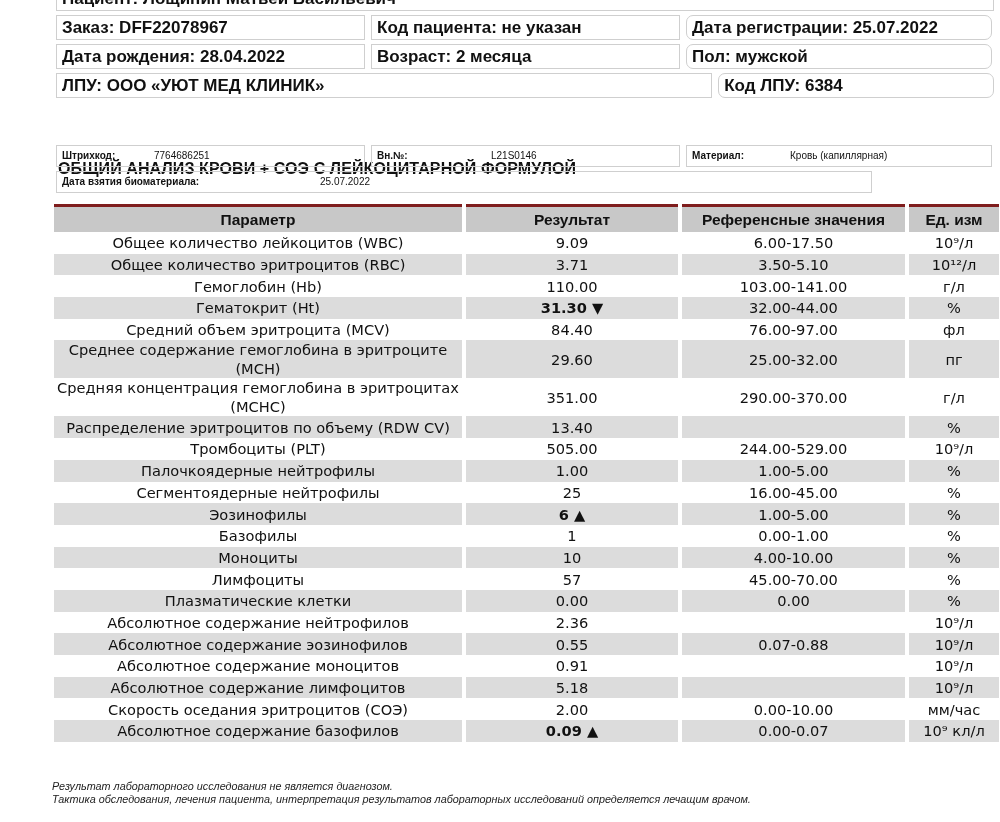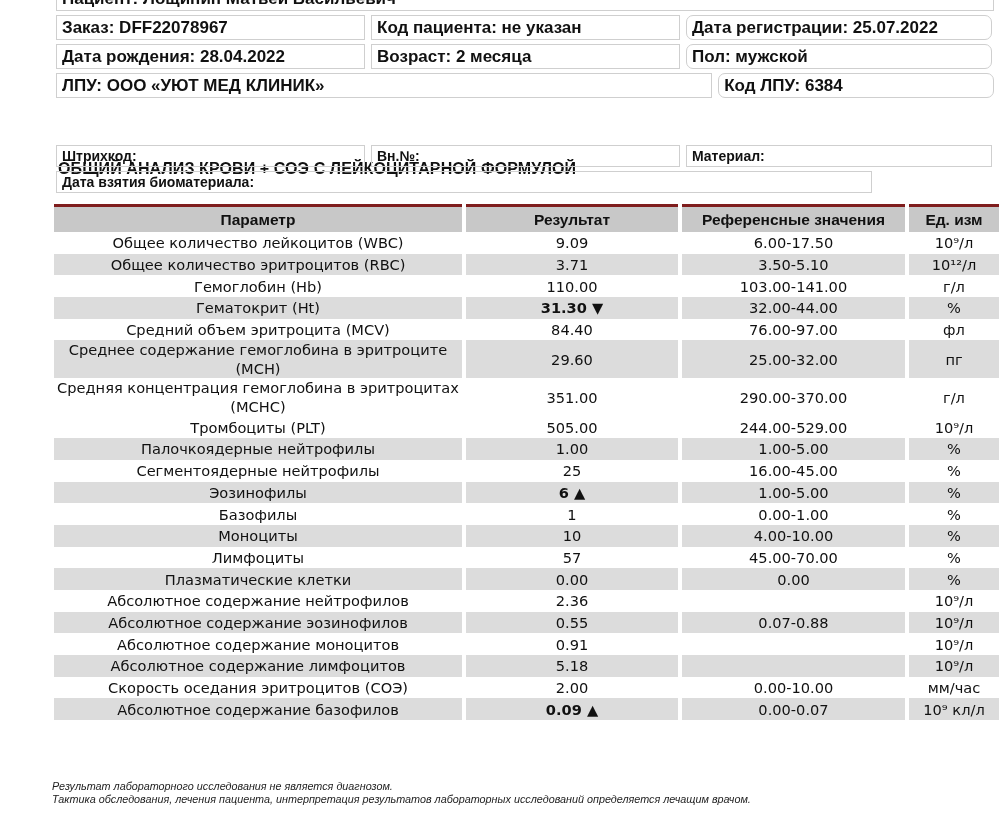--- a/index.html
+++ b/index.html
@@ -21,22 +21,22 @@
   .title {
     position: absolute; left: 58px; top: 116px;
     font-family: "Liberation Sans", sans-serif; font-weight: bold; font-size: 16px;
     letter-spacing: 0.1px;
     margin-top: 44px;
   }
 
   .meta-row { position: absolute; left: 56px; display: flex; gap: 6px; }
   .meta-cell {
     border: 1px solid #cfcfcf; height: 22px; padding: 2px 5px;
-    font-family: "Liberation Sans", sans-serif; font-size: 14px; line-height: 16px;
-    display: flex; white-space: nowrap; overflow: hidden; flex-direction: column;
+    font-family: "Liberation Sans", sans-serif; font-size: 10px; line-height: 16px;
+    display: flex; white-space: nowrap; overflow: hidden;
   }
   .meta-label { font-weight: bold; }
   .meta-value { font-weight: normal; }
 
   table.results {
     position: absolute; left: 50px; top: 204px; width: 946px;
     border-collapse: separate; border-spacing: 4px 0px;
     font-family: "DejaVu Sans", sans-serif; font-size: 14.6px;
     table-layout: fixed;
   }
@@ -154,20 +154,26 @@
         <td class="res">29.60</td>
         <td class="ref">25.00-32.00</td>
         <td class="unit">пг</td>
       </tr>
       <tr>
         <td class="param">Средняя концентрация гемоглобина в эритроцитах (MCHC)</td>
         <td class="res">351.00</td>
         <td class="ref">290.00-370.00</td>
         <td class="unit">г/л</td>
       </tr>
+      <tr class="alt">
+        <td class="param">Распределение эритроцитов по объему (RDW CV)</td>
+        <td class="res">13.40</td>
+        <td class="ref"></td>
+        <td class="unit">%</td>
+      </tr>
       <tr>
         <td class="param">Тромбоциты (PLT)</td>
         <td class="res">505.00</td>
         <td class="ref">244.00-529.00</td>
         <td class="unit">10⁹/л</td>
       </tr>
       <tr class="alt">
         <td class="param">Палочкоядерные нейтрофилы</td>
         <td class="res">1.00</td>
         <td class="ref">1.00-5.00</td>

